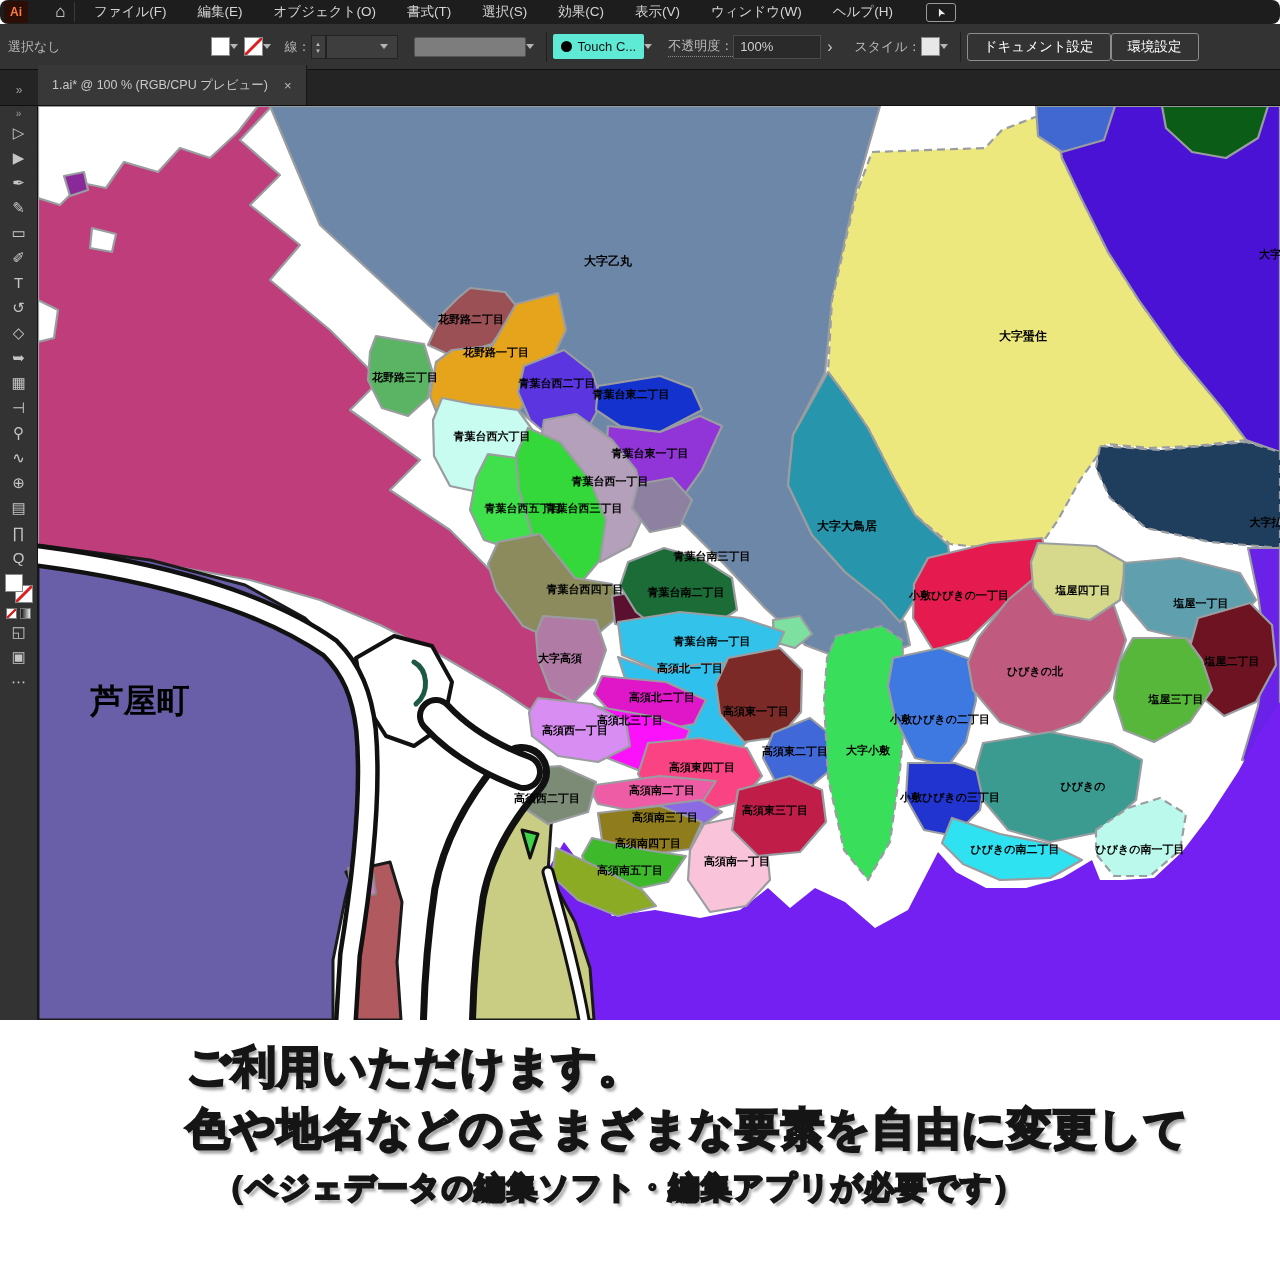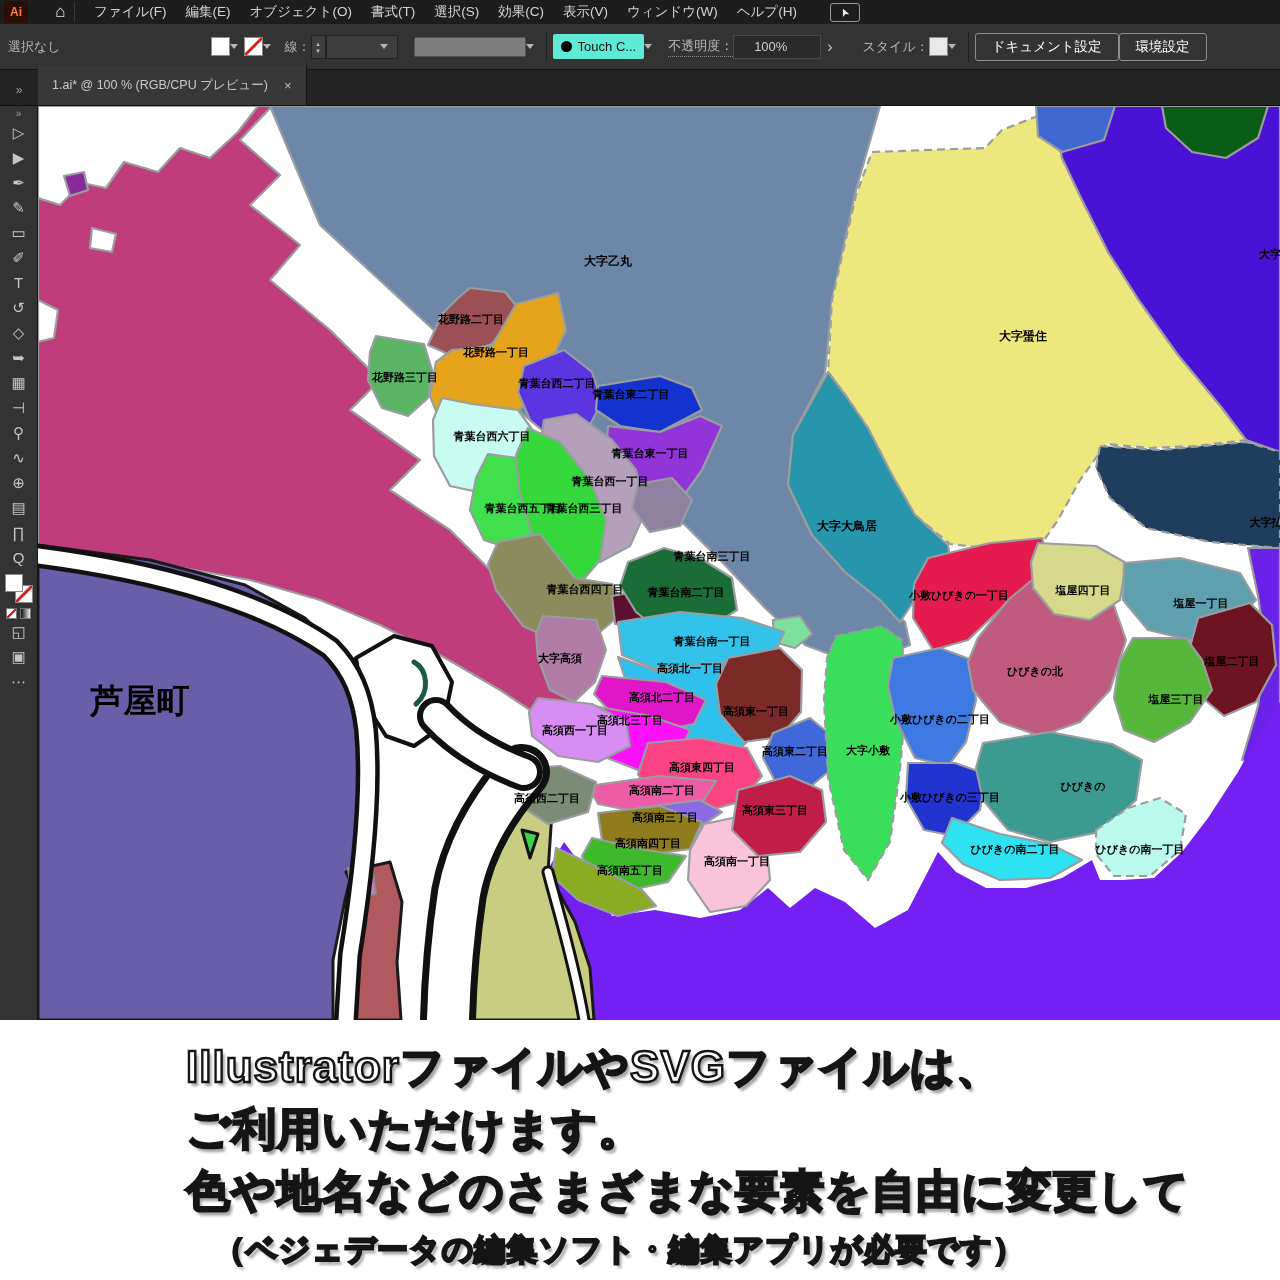--- a/index.html
+++ b/index.html
@@ -1,39 +1,39 @@
 <!DOCTYPE html>
 <html><head>
 <meta charset="utf-8">
 <style>
   * { margin:0; padding:0; box-sizing:border-box; }
   html,body { width:1280px; height:1280px; background:#fff; font-family:"Liberation Sans",sans-serif; }
 
   
-  .menubar { height:24px; background:#1d1d1d; display:flex; align-items:center; gap:19px; color:#d4d4d4; font-size:13.5px; padding-left:4px; }
+  .menubar { height:24px; background:#1d1d1d; display:flex; align-items:center; gap:19px; color:#d4d4d4; font-size:13.5px; padding-left:4px;border-radius:8px; }
   .ai-logo { width:24px; height:22px; background:#2b0e06; color:#ff7a45; font-weight:bold; font-size:12px; display:flex; align-items:center; justify-content:center; border-radius:2px; }
   .home-ico { color:#e6e6e6; font-size:17px; width:28px; text-align:center; border-right:1px solid #3a3a3a; }
   .menu-item { white-space:nowrap; }
   .cursor-box { margin-left:14px; width:30px; height:19px; border:1px solid #9a9a9a; border-radius:3px; color:#eee; font-size:11px; display:flex; align-items:center; justify-content:center; }
   .cursor-box span{ display:inline-block; transform:rotate(-115deg); }
 
   
   .controlbar { height:46px; background:#333333; border-bottom:1px solid #121212; display:flex; align-items:center; font-size:13px; color:#b9b9b9; padding:0 8px; }
   .sw { width:19px; height:19px; background:#fff; border:1px solid #8a8a8a; }
   .sw.none { background:linear-gradient(135deg,#fff 43%,#d92020 45%,#d92020 55%,#fff 57%); }
   .chev { width:0; height:0; border-left:4px solid transparent; border-right:4px solid transparent; border-top:5px solid #b5b5b5; margin-right:6px; }
   .stepper { width:15px; height:24px; background:#3e3e3e; border:1px solid #222; color:#bbb; font-size:7px; display:flex; flex-direction:column; align-items:center; justify-content:center; line-height:7px; }
   .field { height:24px; background:#3e3e3e; border:1px solid #222; display:flex; align-items:center; justify-content:flex-end; padding:0 3px; }
   .field.w70 { width:72px; }
   .brush-preview { width:112px; height:20px; background:#7d7d7d; border:1px solid #555; border-radius:2px; }
   .vdiv { width:1px; height:30px; background:#1f1f1f; margin:0 6px; }
   .touch-box { height:25px; background:#5eead4; color:#141414; display:flex; align-items:center; gap:6px; padding:0 8px; font-size:13px; border-radius:2px; }
   .dot { width:11px; height:11px; border-radius:50%; background:#000; }
   .lbl-dotted { border-bottom:1px dotted #8a8a8a; padding-bottom:1px; }
-  .opacity-field { width:88px; height:24px; background:#2a2a2a; border:1px solid #4a4a4a; color:#cfcfcf; display:flex; align-items:center; padding-left:20px; }
+  .opacity-field { width:88px; height:24px; background:#2a2a2a; border:1px solid #4a4a4a; color:#cfcfcf; display:flex; align-items:center; padding-left:6px; }
   .next-btn { color:#c5c5c5; font-size:16px; padding:0 6px; }
   .bar-btn { border:1px solid #8d8d8d; border-radius:3px; background:#333; color:#ffffff; font-size:13.5px; padding:4px 16px; white-space:nowrap; }
 
   
   .tabbar { height:36px; background:#242424; display:flex; align-items:flex-end; border-bottom:1px solid #101010; }
   .tab-corner { width:38px; color:#9a9a9a; font-size:12px; text-align:center; padding-bottom:8px; }
   .doc-tab { height:40px; background:#383838; color:#c9c9c9; font-size:12.5px; display:flex; align-items:center; padding:0 14px; gap:16px; border-right:1px solid #161616; }
   .tab-close { color:#bdbdbd; font-size:13px; }
 
   
@@ -58,21 +58,21 @@
   .cap-line.small { font-size:31px; padding-left:28px; line-height:56px; }
 
   .map-label { font-weight:bold; fill:#000; font-family:"Liberation Sans",sans-serif; }
 </style>
 </head>
 <body>
 
 <div class="menubar">
   <div class="ai-logo">Ai</div>
   <div class="home-ico">⌂</div>
-  <div id="menus" style="display: flex; gap: 19px;">
+  <div id="menus" style="display: flex; gap: 31px;">
       <span class="menu-item">ファイル(F)</span>
       <span class="menu-item">編集(E)</span>
       <span class="menu-item">オブジェクト(O)</span>
       <span class="menu-item">書式(T)</span>
       <span class="menu-item">選択(S)</span>
       <span class="menu-item">効果(C)</span>
       <span class="menu-item">表示(V)</span>
       <span class="menu-item">ウィンドウ(W)</span>
       <span class="menu-item">ヘルプ(H)</span>
     </div>
@@ -96,21 +96,21 @@
     <span class="chev"></span>
   <span class="vdiv"></span>
   <span class="touch-box">
     <span class="dot"></span>
     <span>Touch C...</span>
   </span>
     <span class="chev"></span>
   <span class="lbl-dotted" style="margin-left:10px;">不透明度：</span>
   <span class="opacity-field">100%</span>
   <span class="next-btn">›</span>
-  <span style="margin-left:24px;">スタイル：</span>
+  <span style="margin-left:16px;">スタイル：</span>
   <span class="sw" style="background:#e8e8e8;"></span>
     <span class="chev"></span>
   <span class="vdiv"></span>
   <button class="bar-btn">ドキュメント設定</button>
   <button class="bar-btn">環境設定</button>
 </div>
 
 <div class="tabbar">
   <div class="tab-corner">»</div>
   <div class="doc-tab">
@@ -275,17 +275,16 @@
         <text x="1015" y="853" text-anchor="middle" font-size="11" class="map-label">ひびきの南二丁目</text>
         <text x="1140" y="853" text-anchor="middle" font-size="11" class="map-label">ひびきの南一丁目</text>
         <text x="1270" y="258" text-anchor="middle" font-size="11" class="map-label">大字</text>
         <text x="1266" y="526" text-anchor="middle" font-size="11" class="map-label">大字払</text>
         <text x="140" y="712" text-anchor="middle" font-size="33" class="map-label">芦屋町</text>
       </svg>
   </div>
 </div>
 
 <div class="caption" id="caption">
-    <div class="cap-line">IllustratorファイルやSVGファイルは、</div>
     <div class="cap-line">ご利用いただけます。</div>
     <div class="cap-line">色や地名などのさまざまな要素を自由に変更して</div>
     <div class="cap-line small">（ベジェデータの編集ソフト・編集アプリが必要です）</div>
   </div>
 
 </body></html>

